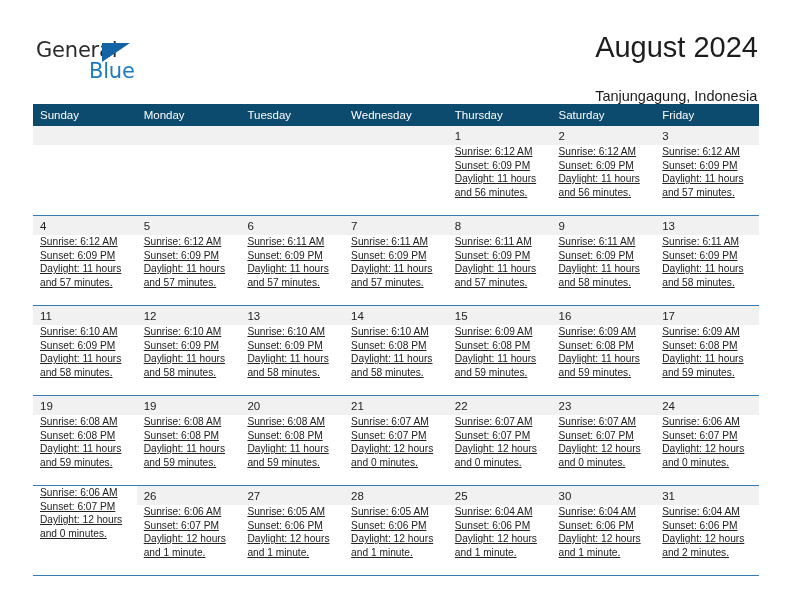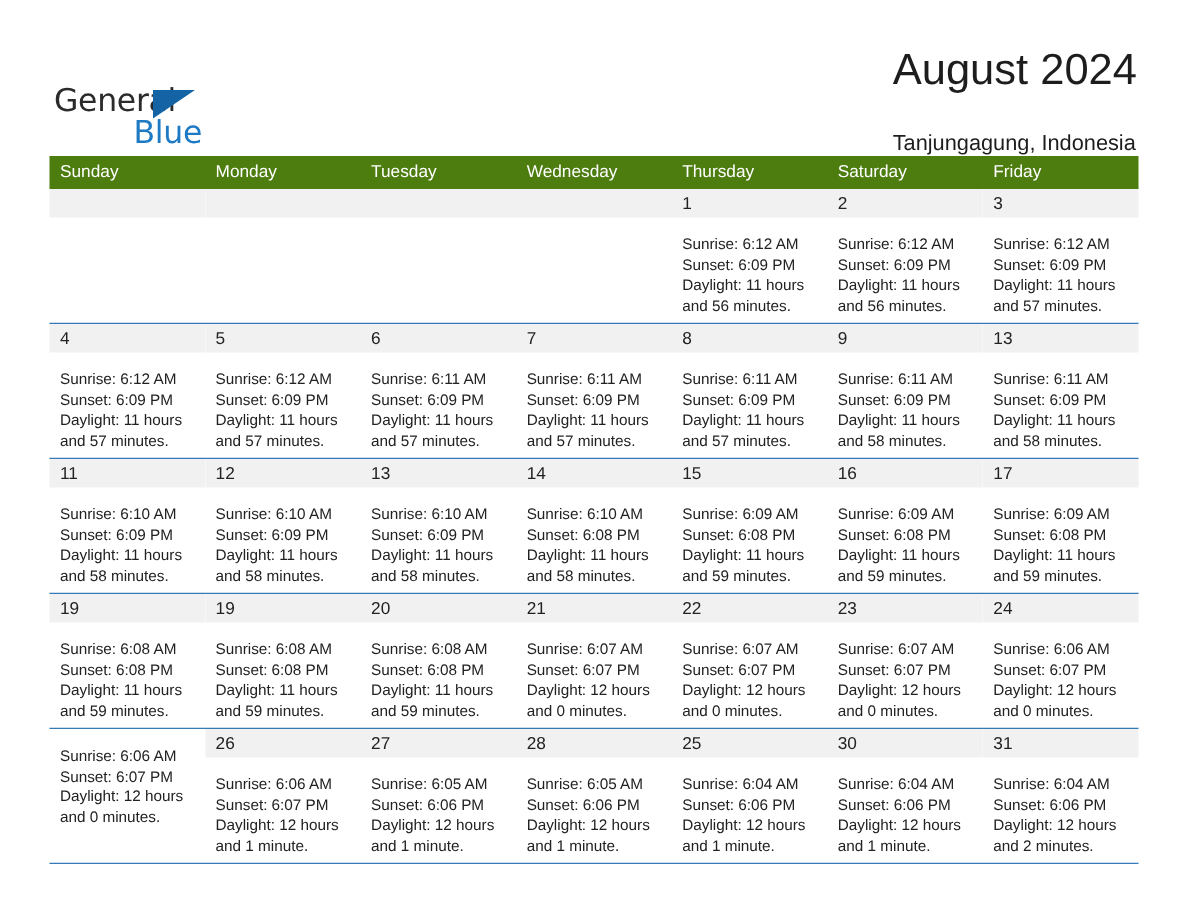--- a/index.html
+++ b/index.html
@@ -30,21 +30,20 @@
     width: 792px;
     height: 100px;
   }
 
   .logo {
     position: absolute;
     left: 36px;
     top: 38px;
     width: 180px;
     height: 48px;
-    margin-top: 17px;
   }
   .logo-general {
     position: absolute;
     left: 0;
     top: 0;
     font-size: 21px;
     letter-spacing: -0.2px;
     color: #2b2b2b;
     font-family: "DejaVu Sans", sans-serif;
     font-weight: 400;
@@ -98,21 +97,21 @@
     position: absolute;
     left: 33px;
     top: 104px;
     width: 726px;
   }
 
   .dow-row {
     display: flex;
     width: 726px;
     height: 22px;
-    background: #4d7c0f;
+    background: #0c4a6e;
   }
   .dow-cell {
     width: 103.714px;
     height: 22px;
     box-sizing: border-box;
     padding-left: 7px;
     color: #ffffff;
     font-size: 11.5px;
     line-height: 22px;
     white-space: nowrap;
@@ -145,21 +144,22 @@
   }
   .day-cell.empty .day-num-band {
     background: #f1f1f1;
   }
   .day-num {
     font-size: 11.5px;
     color: #222222;
     line-height: 19px;
   }
   .day-body {
-    padding: 12px 6px 0 7px;
+    padding: 0 6px 0 7px;
+    text-decoration: underline;
   }
   .day-line {
     font-size: 10.2px;
     line-height: 13.6px;
     color: #222222;
     white-space: nowrap;
   }
 </style>
 </head>
 <body>

